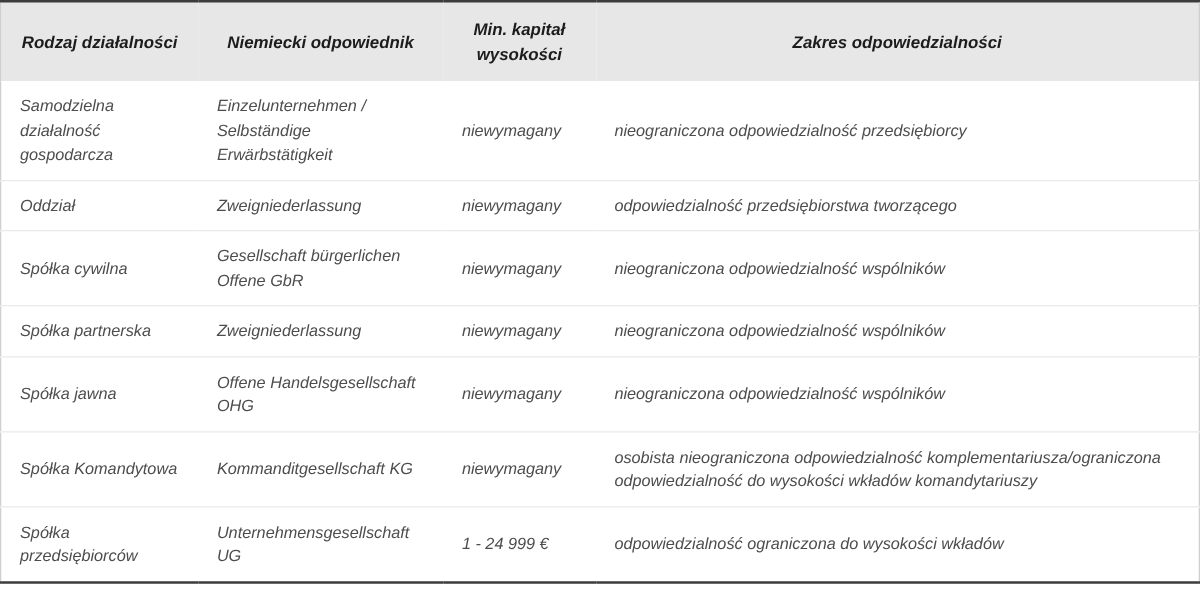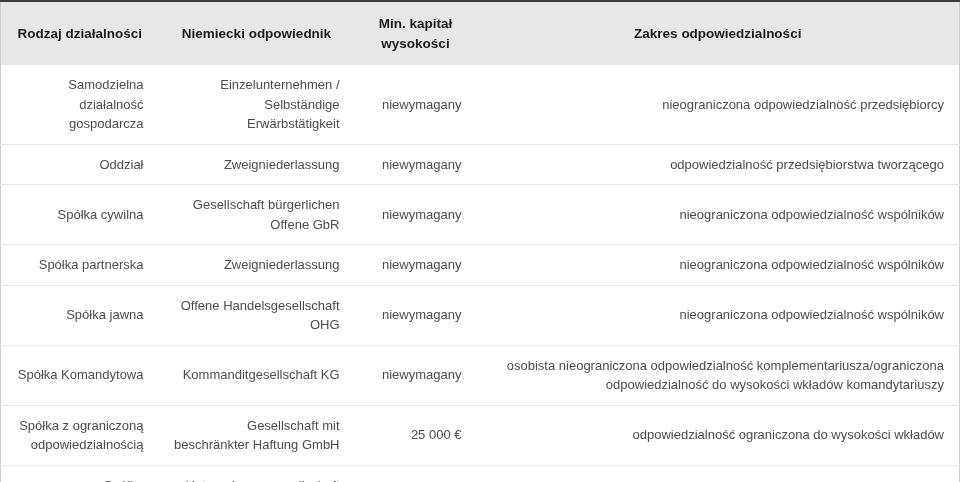--- a/index.html
+++ b/index.html
@@ -4,20 +4,21 @@
 <style>
   * { box-sizing: border-box; margin: 0; padding: 0; }
   html, body {
     background: #ffffff;
     font-family: "Liberation Sans", "DejaVu Sans", sans-serif;
   }
   .table-wrap {
     width: 960px;
     height: 482px;
     overflow: hidden;
+    font-style: italic;
   }
   table.entity-table {
     width: 100%;
     border-collapse: collapse;
     table-layout: fixed;
     border-top: 2px solid #3c3c3c;
     border-bottom: 2px solid #3c3c3c;
     border-left: 1px solid #cfcfcf;
     border-right: 1px solid #cfcfcf;
   }
@@ -34,21 +35,21 @@
     text-align: center;
     vertical-align: middle;
     padding: 12px 8px;
     height: 62px;
   }
   tbody td {
     background: #ffffff;
     color: #4d4d4d;
     font-size: 13px;
     line-height: 1.5;
-    text-align: right;
+    text-align: left;
     vertical-align: middle;
     padding: 10px 15px;
     border-bottom: 1px solid #e9e9e9;
   }
   tbody tr:last-child td { border-bottom: none; }
 </style>
 </head>
 <body>
 
 <div class="table-wrap">
@@ -98,26 +99,20 @@
           <td class="col2">niewymagany</td>
           <td class="col3">nieograniczona odpowiedzialność wspólników</td>
         </tr>
         <tr>
           <td class="col0">Spółka Komandytowa</td>
           <td class="col1">Kommanditgesellschaft KG</td>
           <td class="col2">niewymagany</td>
           <td class="col3">osobista nieograniczona odpowiedzialność komplementariusza/ograniczona odpowiedzialność do wysokości wkładów komandytariuszy</td>
         </tr>
         <tr>
-          <td class="col0">Spółka z ograniczoną odpowiedzialnością</td>
-          <td class="col1">Gesellschaft mit beschränkter Haftung GmbH</td>
-          <td class="col2">25 000 €</td>
-          <td class="col3">odpowiedzialność ograniczona do wysokości wkładów</td>
-        </tr>
-        <tr>
           <td class="col0">Spółka przedsiębiorców</td>
           <td class="col1">Unternehmensgesellschaft UG</td>
           <td class="col2">1 - 24 999 €</td>
           <td class="col3">odpowiedzialność ograniczona do wysokości wkładów</td>
         </tr>
       </tbody>
   </table>
 </div>
 
 </body></html>

